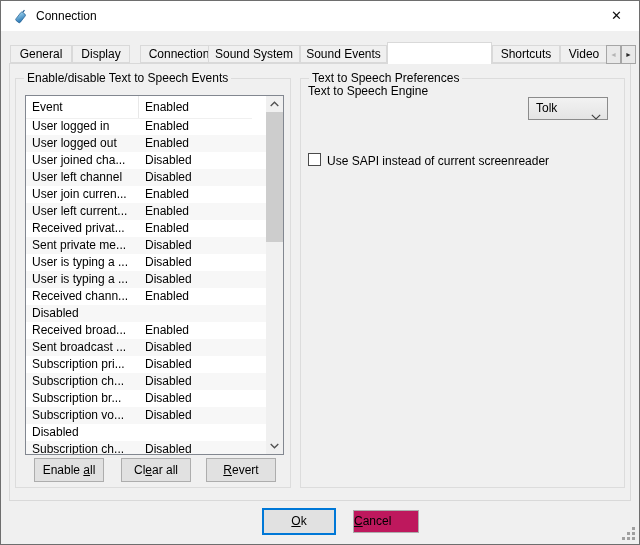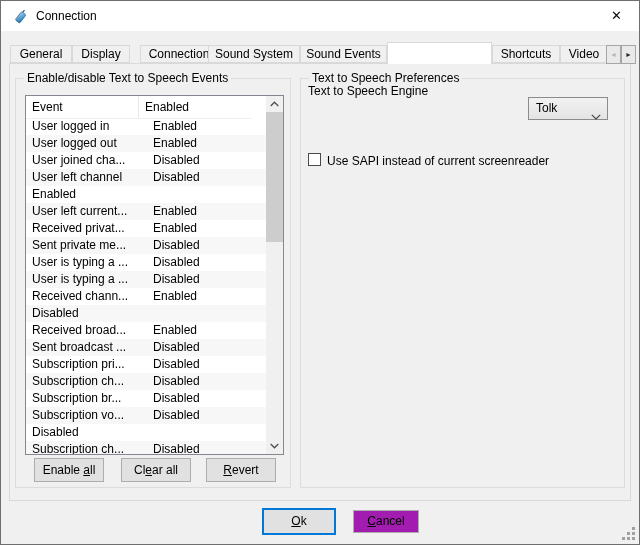--- a/index.html
+++ b/index.html
@@ -30,21 +30,21 @@
   #left-group{left:15px;top:78px;width:276px;height:410px;}
   #right-group{left:300px;top:78px;width:325px;height:410px;}
   .groupbox-label{position:absolute;top:-7px;left:8px;background:#f0f0f0;padding:0 3px;line-height:13px;white-space:nowrap;z-index:2;}
   
   .list{position:absolute;left:25px;top:95px;width:259px;height:360px;box-sizing:border-box;
         background:#fff;border:1px solid #828790;overflow:hidden;z-index:2;}
   .list-header{position:absolute;left:0;top:0;right:31px;height:22px;display:flex;background:#fff;border-bottom:1px solid #f0f0f0;}
   .hc1{width:113px;box-sizing:border-box;padding-left:6px;line-height:22px;border-right:1px solid #e8e8e8;overflow:hidden;white-space:nowrap;}
   .hc2{flex:1;padding-left:6px;line-height:22px;overflow:hidden;white-space:nowrap;}
   .list-rows{position:absolute;left:0;top:22px;right:17px;bottom:0;overflow:hidden;}
-  .row{height:17px;display:flex;line-height:17px;gap:8px;}
+  .row{height:17px;display:flex;line-height:17px;}
   .row:nth-child(even){background:#f7f7f7;}
   .c1{width:113px;box-sizing:border-box;padding-left:6px;overflow:hidden;white-space:nowrap;}
   .c2{flex:1;padding-left:6px;overflow:hidden;white-space:nowrap;}
   
   .vscroll{position:absolute;top:0;right:0;width:17px;bottom:0;background:#f0f0f0;}
   .scroll-btn{position:absolute;left:0;width:17px;height:16px;display:flex;align-items:center;justify-content:center;}
   #scroll-up{top:0;}
   #scroll-down{bottom:0;}
   .scroll-thumb{position:absolute;left:0;top:16px;width:17px;height:130px;background:#cdcdcd;}
   
@@ -55,22 +55,22 @@
   #engine-label{position:absolute;left:308px;top:84px;z-index:2;text-align:center;}
   #engine-combo{position:absolute;left:528px;top:97px;width:80px;height:23px;box-sizing:border-box;z-index:2;
     background:linear-gradient(#f2f2f2,#e4e4e4);border:1px solid #8b8b8b;line-height:21px;padding-left:7px;}
   #engine-combo .chev{position:absolute;right:6px;top:8px;}
   #sapi-checkbox{position:absolute;left:308px;top:153px;width:13px;height:13px;box-sizing:border-box;background:#fff;border:1px solid #4a4a4a;z-index:2;
     text-align:center;line-height:11px;font-size:10px;}
   #sapi-label{position:absolute;left:327px;top:154px;z-index:2;}
   
   #ok-button{position:absolute;left:262px;top:508px;width:74px;height:27px;box-sizing:border-box;background:#e1e1e1;
     border:2px solid #0078d7;text-align:center;line-height:23px;z-index:2;}
-  #cancel-button{position:absolute;left:353px;top:510px;width:66px;height:23px;box-sizing:border-box;background:#a21caf;
-    border:1px solid #adadad;text-align:center;line-height:21px;z-index:2;}
+  #cancel-button{position:absolute;left:353px;top:510px;width:66px;height:23px;box-sizing:border-box;background:#be185d;
+    border:1px solid #adadad;line-height:21px;z-index:2;}
   
   #resize-grip{position:absolute;right:4px;bottom:4px;width:14px;height:14px;z-index:2;}
   #resize-grip .dots{position:absolute;left:0;top:0;width:3px;height:3px;background:transparent;
     box-shadow:10px 0 0 #a0a0a0,5px 5px 0 #a0a0a0,10px 5px 0 #a0a0a0,0 10px 0 #a0a0a0,5px 10px 0 #a0a0a0,10px 10px 0 #a0a0a0;}
   u{text-decoration:underline;}
 </style>
 </head>
 <body>
 
 <div id="window">
@@ -129,20 +129,21 @@
         </div>
         <div class="row">
           <span class="c1">User joined cha...</span>
           <span class="c2">Disabled</span>
         </div>
         <div class="row">
           <span class="c1">User left channel</span>
           <span class="c2">Disabled</span>
         </div>
         <div class="row">
+          <span class="c1">User join curren...</span>
           <span class="c2">Enabled</span>
         </div>
         <div class="row">
           <span class="c1">User left current...</span>
           <span class="c2">Enabled</span>
         </div>
         <div class="row">
           <span class="c1">Received privat...</span>
           <span class="c2">Enabled</span>
         </div>

